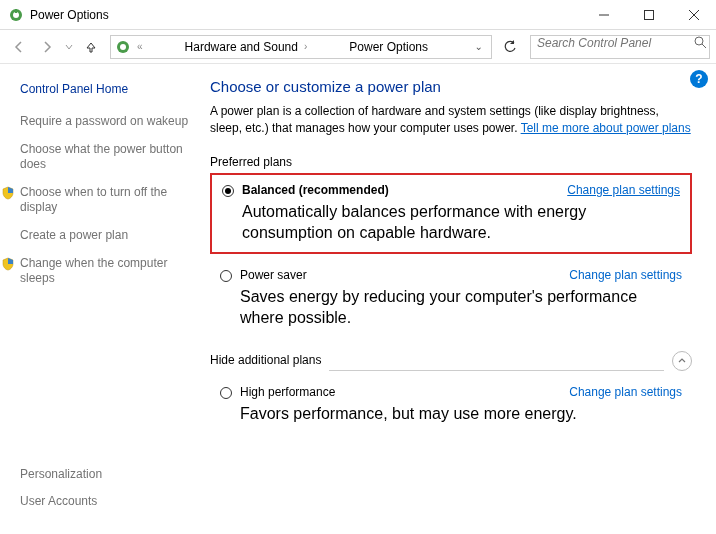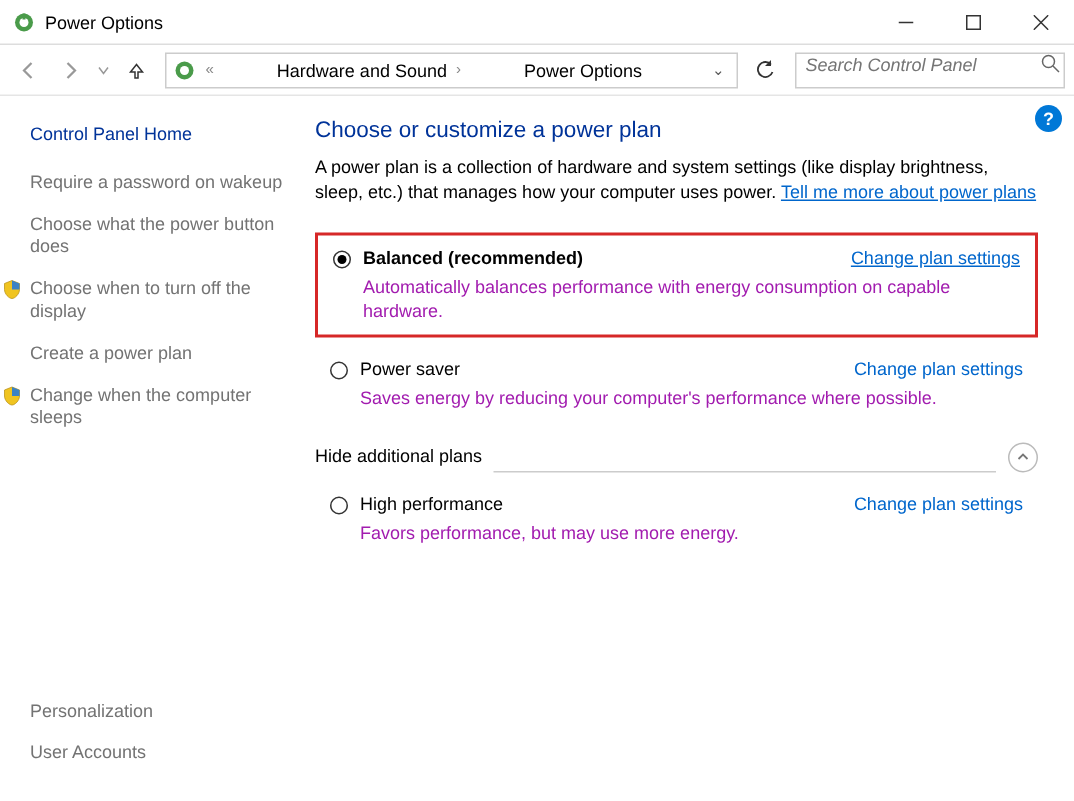--- a/index.html
+++ b/index.html
@@ -36,21 +36,21 @@
 .section-h { font-size: 12px; margin-bottom: 4px; }
 .plan-box { padding: 8px 10px; margin-bottom: 6px; }
 .plan-box.highlight { border: 2px solid #d62828; }
 .plan-head { display: flex; align-items: flex-end; }
 .radio { width: 12px; height: 12px; border-radius: 50%; border: 1px solid #333; margin-right: 8px; display: inline-flex; align-items: center; justify-content: center; flex-shrink: 0; }
 .radio.checked::after { content: ""; width: 6px; height: 6px; border-radius: 50%; background: #000; }
 .plan-name { font-size: 12px; flex: 1; }
 .plan-name.bold { font-weight: bold; }
 .plan-change { color: #0066cc; font-size: 12px; cursor: pointer; }
 .plan-change.u { text-decoration: underline; }
-.plan-desc { font-size: 12px; color: #a21caf; margin: 4px 0 0 20px; line-height: 1.35; }
+.plan-desc { font-size: 16px; color: #000000; margin: 4px 0 0 20px; line-height: 1.35; }
 .hide-row { display: flex; align-items: flex-end; margin: 14px 0 6px 0; }
 .hide-row hr { flex: 1; border: none; border-top: 1px solid #ccc; margin: 0 8px; }
 .expand-circle { width: 20px; height: 20px; border: 1px solid #bbb; border-radius: 50%; display: flex; align-items: center; justify-content: center; font-size: 10px; color: #555; }
 svg { display: block; }
 </style>
 </head>
 <body>
 
 <div class="titlebar">
   <span class="titlebar-icon">
@@ -172,20 +172,21 @@
     </div>
   </div>
 
   <div class="main">
     <div class="help-icon">?</div>
     <h1>Choose or customize a power plan</h1>
     <p class="main-desc">
       <span>A power plan is a collection of hardware and system settings (like display brightness, sleep, etc.) that manages how your computer uses power. </span><a class="link">Tell me more about power plans</a>
     </p>
 
+    <div class="section-h">Preferred plans</div>
 
     <div class="plan-box highlight">
       <div class="plan-head">
         <span class="radio checked"></span>
         <span class="plan-name bold">Balanced (recommended)</span>
         <a class="plan-change u">Change plan settings</a>
       </div>
       <div class="plan-desc">Automatically balances performance with energy consumption on capable hardware.</div>
     </div>
 

